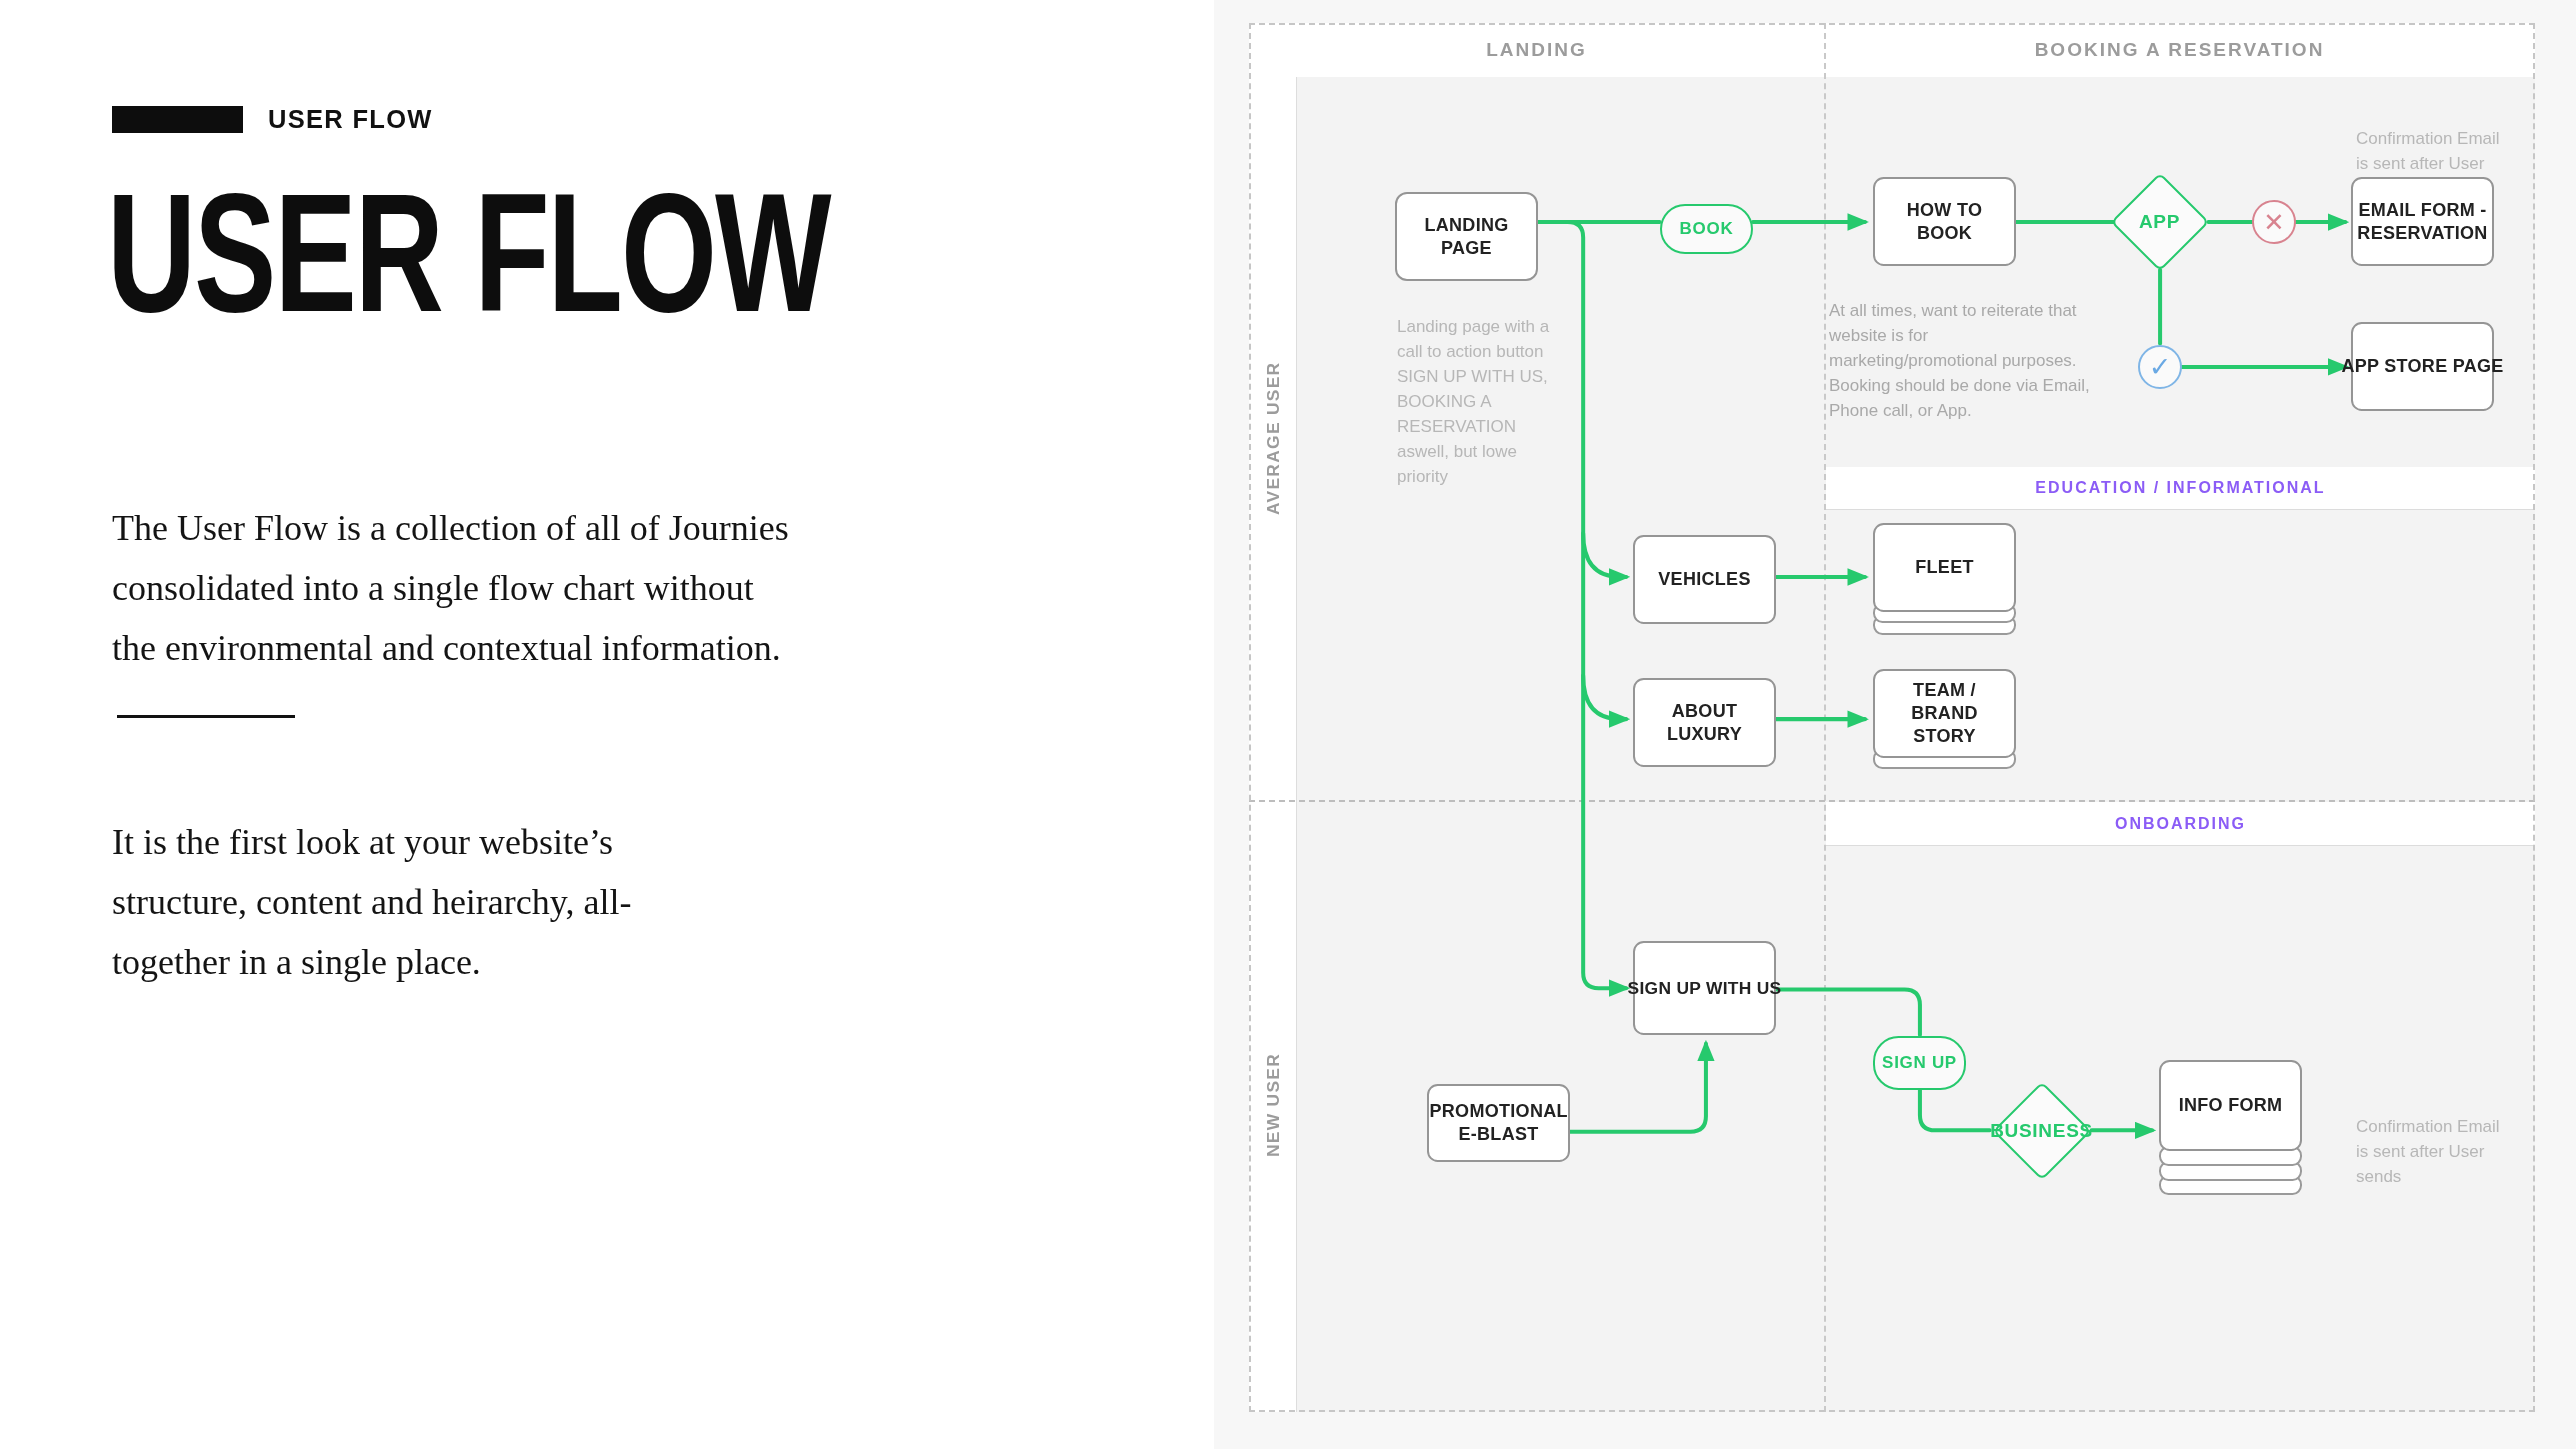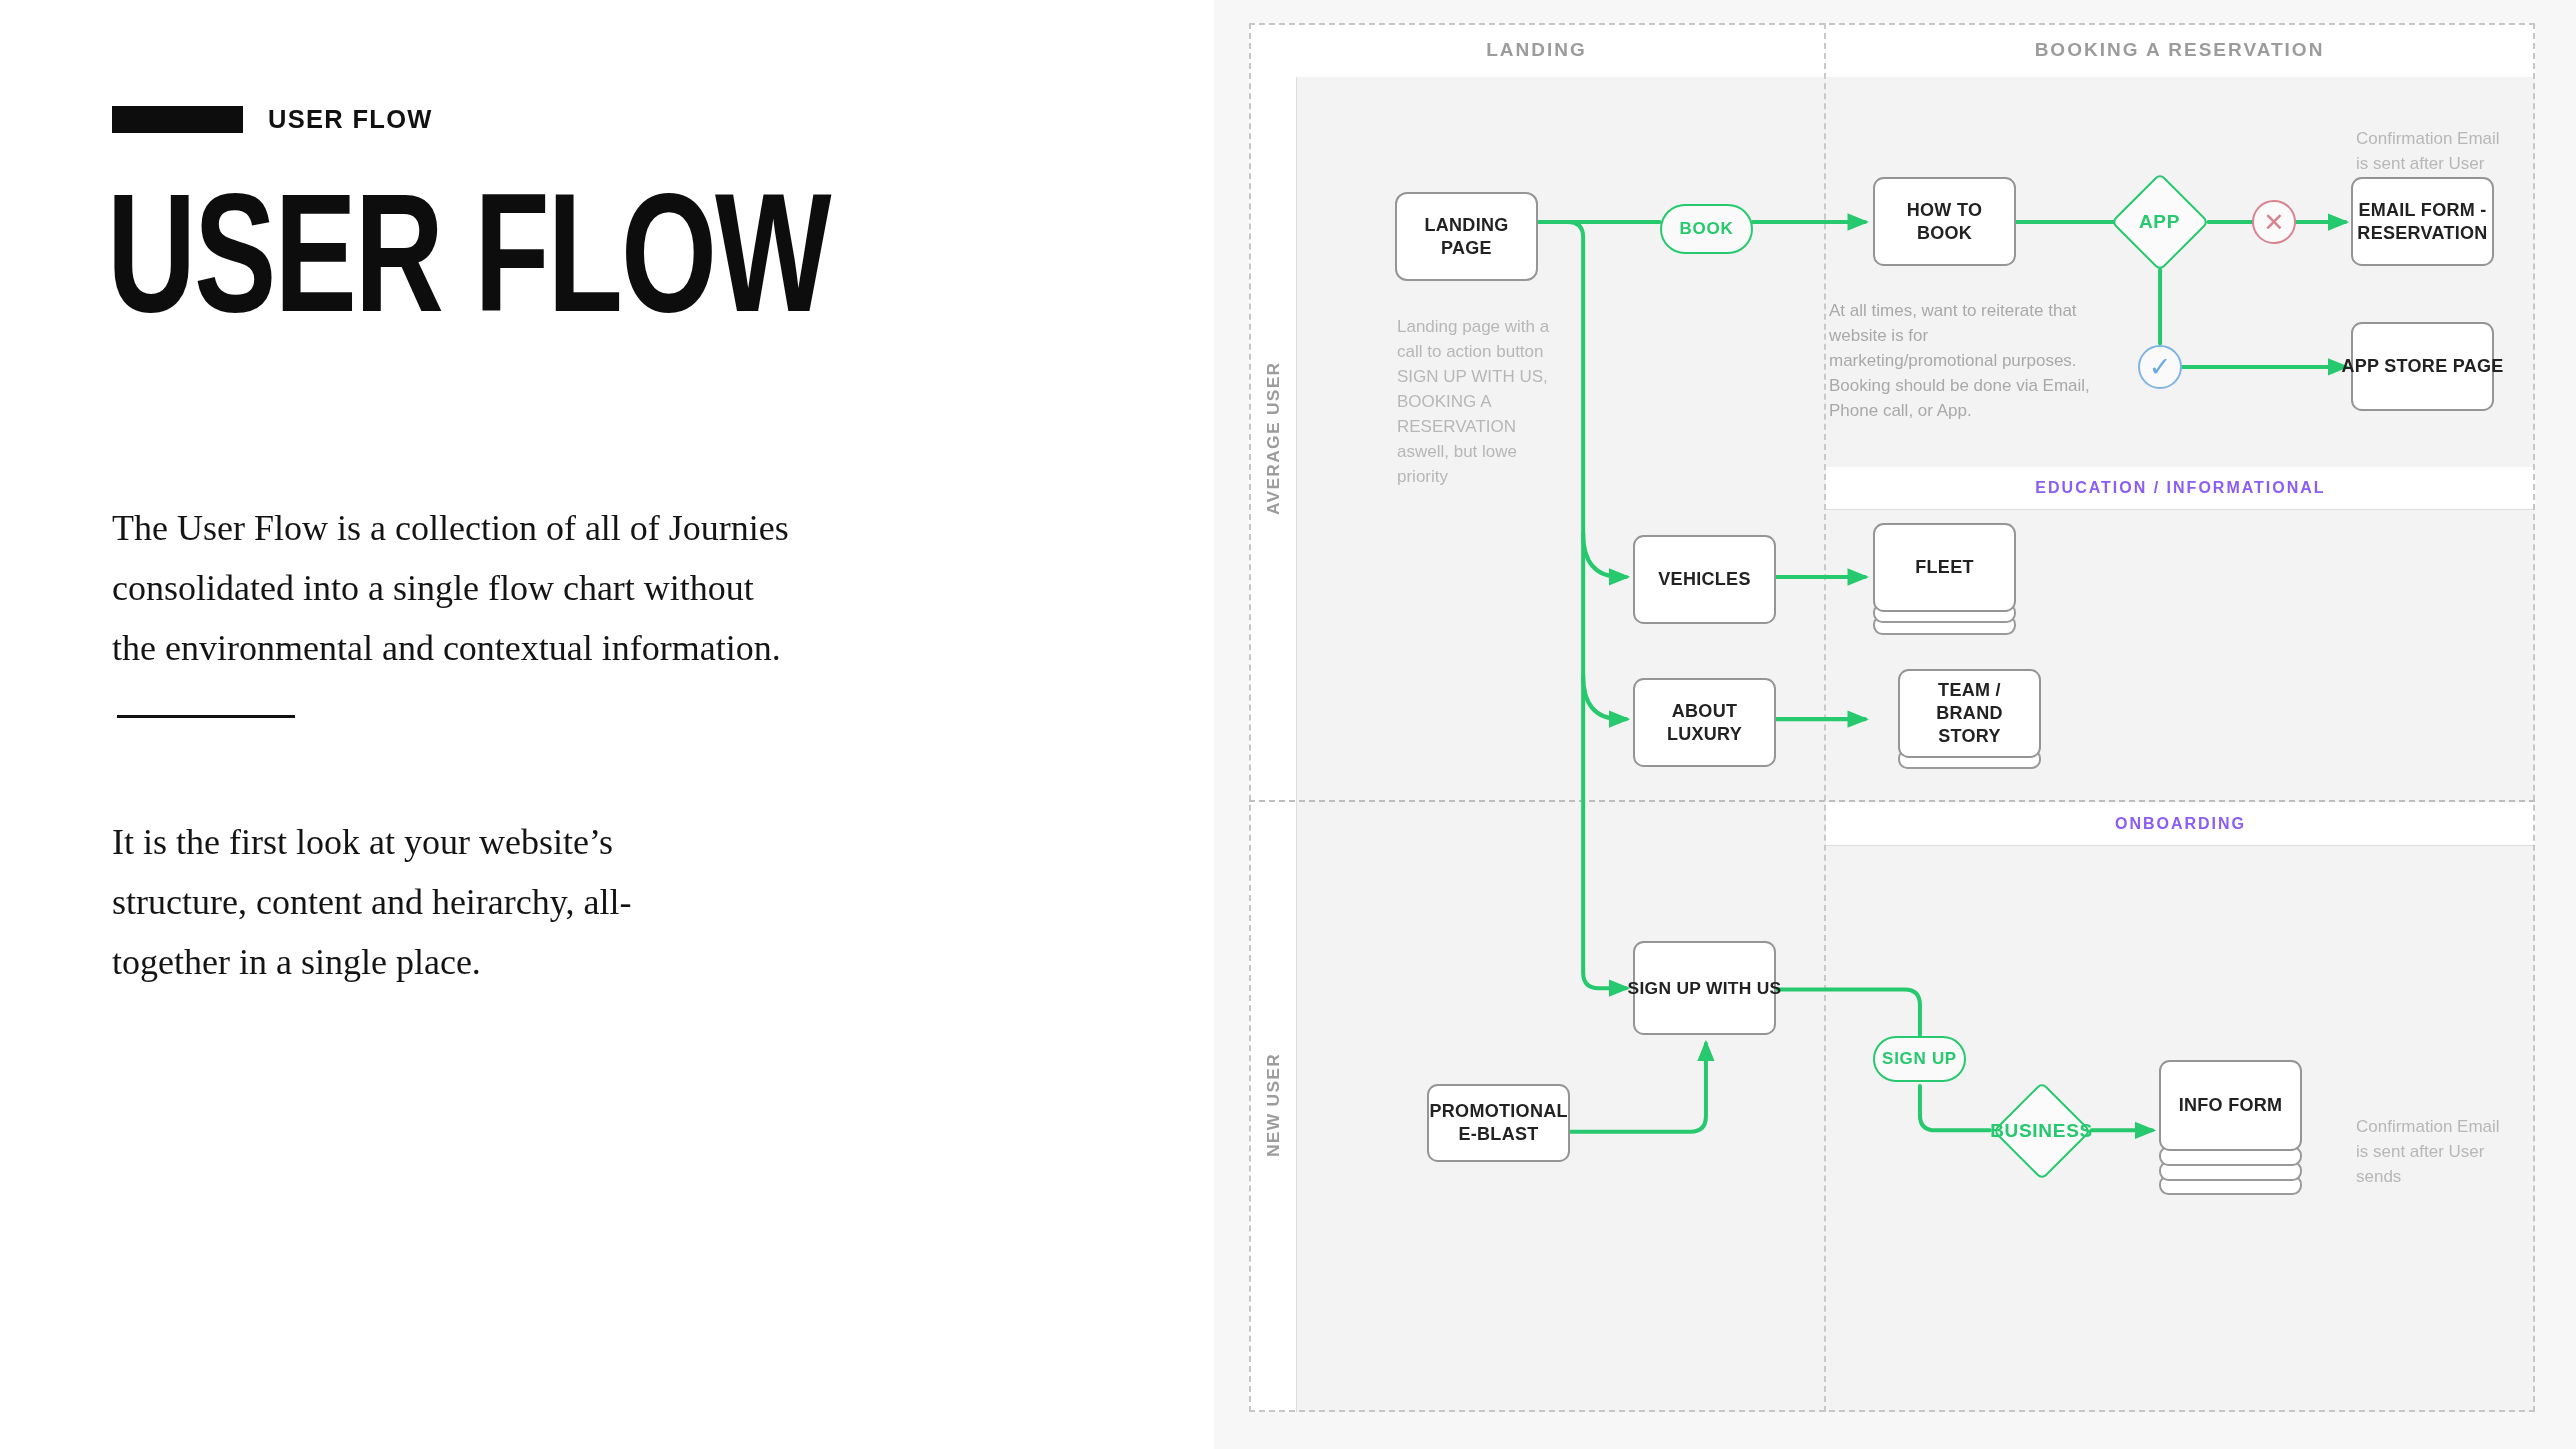--- a/index.html
+++ b/index.html
@@ -171,30 +171,30 @@
   <div class="abs card" style="left:1633px;top:535px;width:143px;height:89px;">VEHICLES</div>
 
   <div class="abs" style="left:1873px;top:523px;width:143px;height:89px;z-index:2;">
     <div class="stack-layer" style="bottom:-23px;z-index:0;"></div>
     <div class="stack-layer" style="bottom:-11.4px;z-index:1;"></div>
     <div class="card" style="position:absolute;left:0;top:0;width:143px;height:89px;z-index:2;text-align:center;">FLEET</div>
   </div>
 
   <div class="abs card" style="left:1633px;top:678px;width:143px;height:89px;">ABOUT LUXURY</div>
 
-  <div class="abs" style="left:1873px;top:669px;width:143px;height:89px;z-index:2;margin-left:25px;">
+  <div class="abs" style="left:1873px;top:669px;width:143px;height:89px;z-index:2;">
     <div class="stack-layer" style="bottom:-11.4px;z-index:1;"></div>
     <div class="card" style="position:absolute;left:0;top:0;width:143px;height:89px;z-index:2;">TEAM / BRAND STORY</div>
   </div>
 
   <div class="abs card nowrap" style="left:1633px;top:941px;width:143px;height:94px;font-size:17.4px;">SIGN UP WITH US</div>
 
   <div class="abs card" style="left:1395px;top:1084px;width:143px;height:78px;margin-left:32px;">PROMOTIONAL E-BLAST</div>
 
-  <div class="abs pill" style="left:1873px;top:1036px;width:93px;height:46px;text-align:center;">SIGN UP</div>
+  <div class="abs pill" style="left:1873px;top:1036px;width:93px;height:54px;text-align:center;">SIGN UP</div>
 
   <div class="abs diamond-wrap" style="left:1992px;top:1081px;">
     <div class="diamond"></div>
     <div class="diamond-label">BUSINESS</div>
   </div>
 
   <div class="abs" style="left:2159px;top:1060px;width:143px;height:91px;z-index:2;">
     <div class="stack-layer" style="bottom:-44px;z-index:0;"></div>
     <div class="stack-layer" style="bottom:-29.5px;z-index:1;"></div>
     <div class="stack-layer" style="bottom:-14.8px;z-index:2;"></div>

